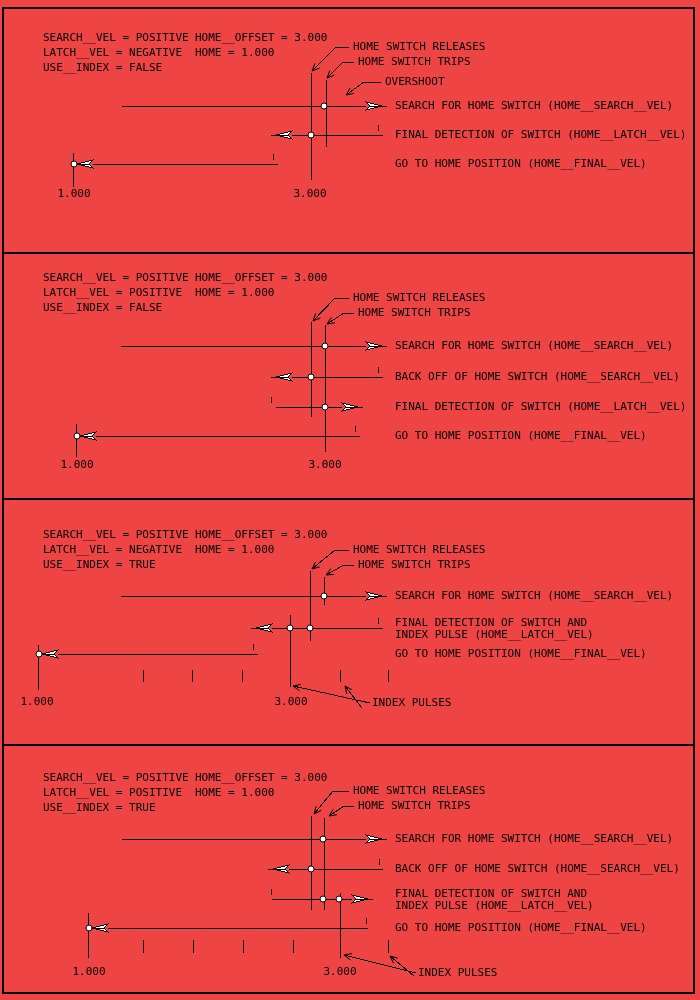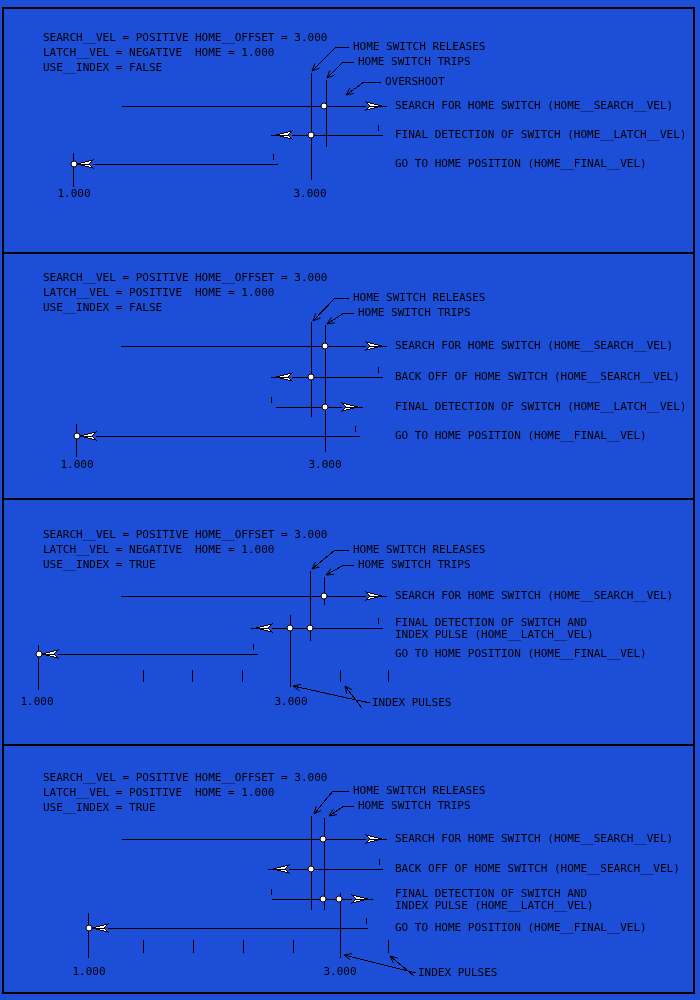--- a/index.html
+++ b/index.html
@@ -1,16 +1,16 @@
 <!DOCTYPE html>
 <html><head>
 <meta charset="utf-8">
 <style>
   html,body{margin:0;padding:0;background:#ffffff;}
-  #stage{width:700px;height:1000px;position:relative;background:#1d4ed8;}
+  #stage{width:700px;height:1000px;position:relative;background:#ef4444;}
   svg{display:block;}
   text{font-family:"DejaVu Sans Mono","Liberation Mono",monospace;font-size:11px;fill:#000;}
 </style>
 </head>
 <body>
 
 <div id="stage">
   <svg id="dwg" width="700" height="1000" viewBox="0 0 700 1000" xmlns="http://www.w3.org/2000/svg">
       <rect x="3" y="8" width="691" height="985" fill="none" stroke="#000000" stroke-width="2" shape-rendering="crispEdges"></rect>
       <line x1="3" y1="253" x2="694" y2="253" stroke="#000000" stroke-width="2" shape-rendering="crispEdges"></line>

